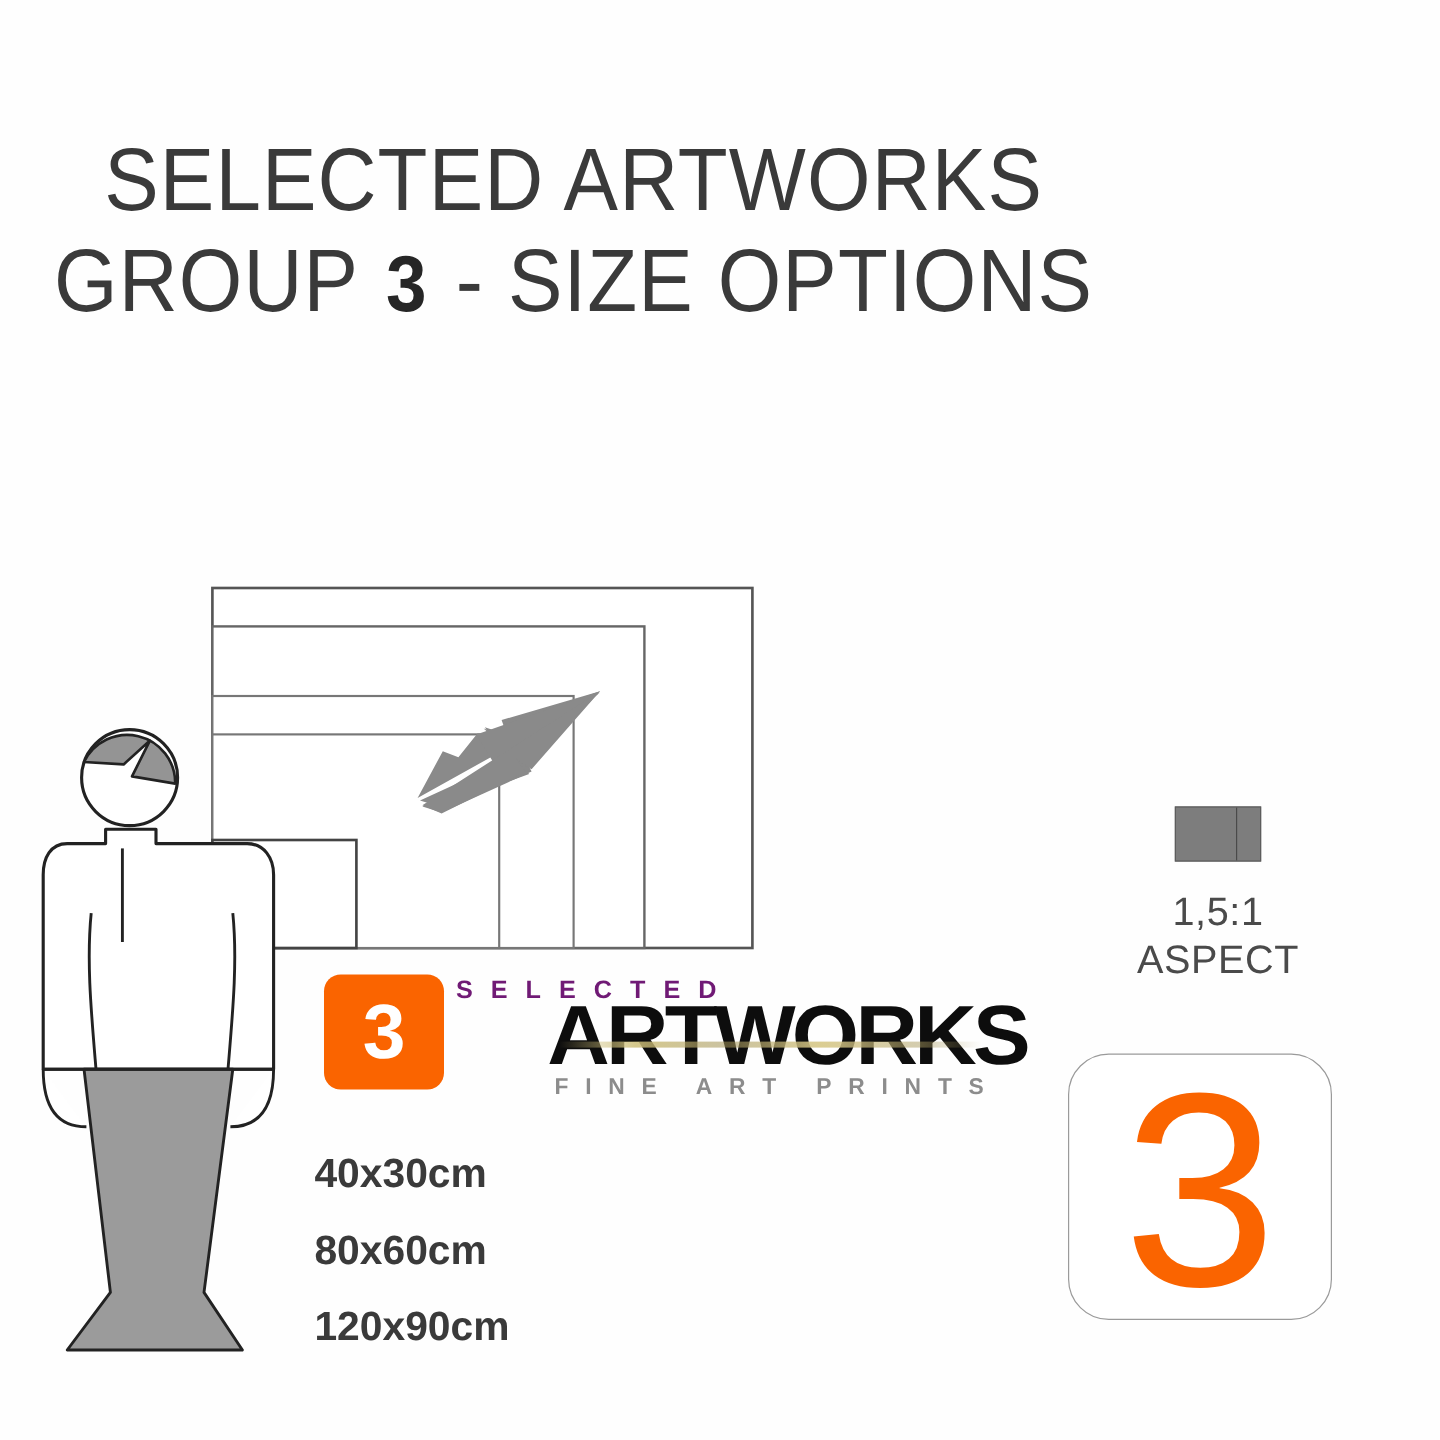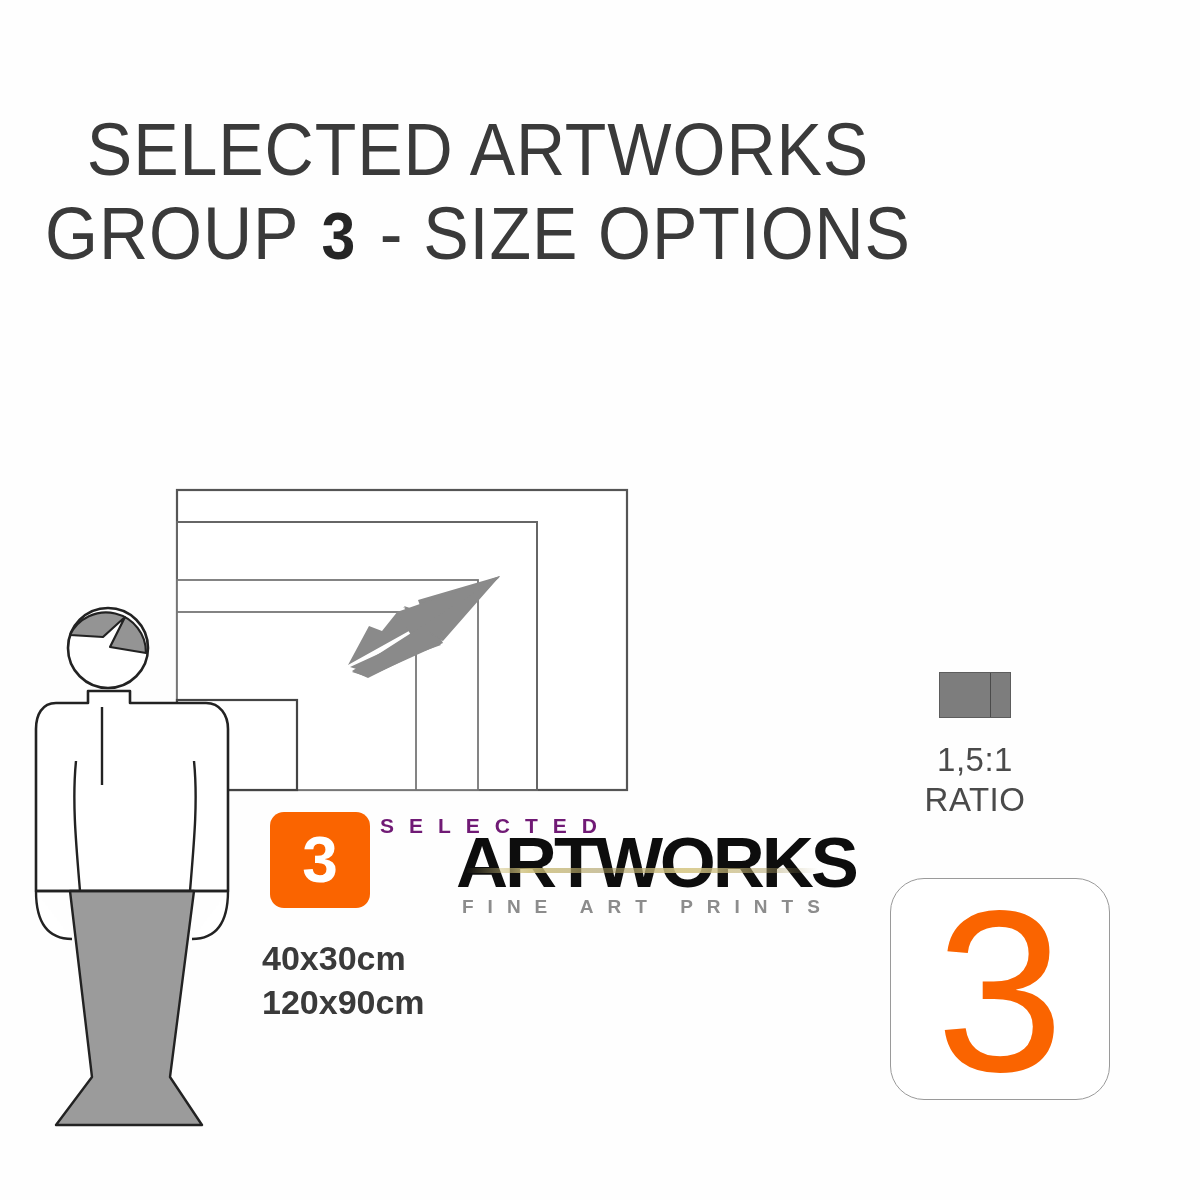--- a/index.html
+++ b/index.html
@@ -147,26 +147,26 @@
     position: absolute;
     left: 262px;
     top: 936px;
     width: 330px;
     color: #3a3a3a;
     font-size: 34px;
     font-weight: 700;
     line-height: 44px;
     font-family: "Liberation Sans", sans-serif;
   }
-  .size-item { white-space: nowrap; }
+  .size-item { white-space: nowrap; margin-top: 20px; }
 
   
   #aspect-panel {
     position: absolute;
-    left: 860px;
+    left: 900px;
     top: 672px;
     width: 230px;
     text-align: center;
   }
   #aspect-icon {
     width: 72px;
     height: 46px;
     margin: 0 auto 22px auto;
     background: #7d7d7d;
     border: 1px solid #5d5d5d;
@@ -276,26 +276,27 @@
   <div id="brand-lockup">
     <div id="brand-selected">SELECTED</div>
     <div id="brand-artworks">ARTWORKS</div>
     <div id="brand-streak"></div>
     <div id="brand-fineart">FINE ART PRINTS</div>
   </div>
 </div>
 
 <div id="size-list">
   <div class="size-item">40x30cm</div>
+  <div class="size-item">80x60cm</div>
   <div class="size-item">120x90cm</div>
 </div>
 
 <div id="aspect-panel">
   <div id="aspect-icon">
     <div id="aspect-icon-divider"></div>
   </div>
   <div class="aspect-text">1,5:1</div>
-  <div class="aspect-text">RATIO</div>
+  <div class="aspect-text">ASPECT</div>
 </div>
 
 <div id="number-card">
   <span id="number-card-value">3</span>
 </div>
 
 </body></html>

